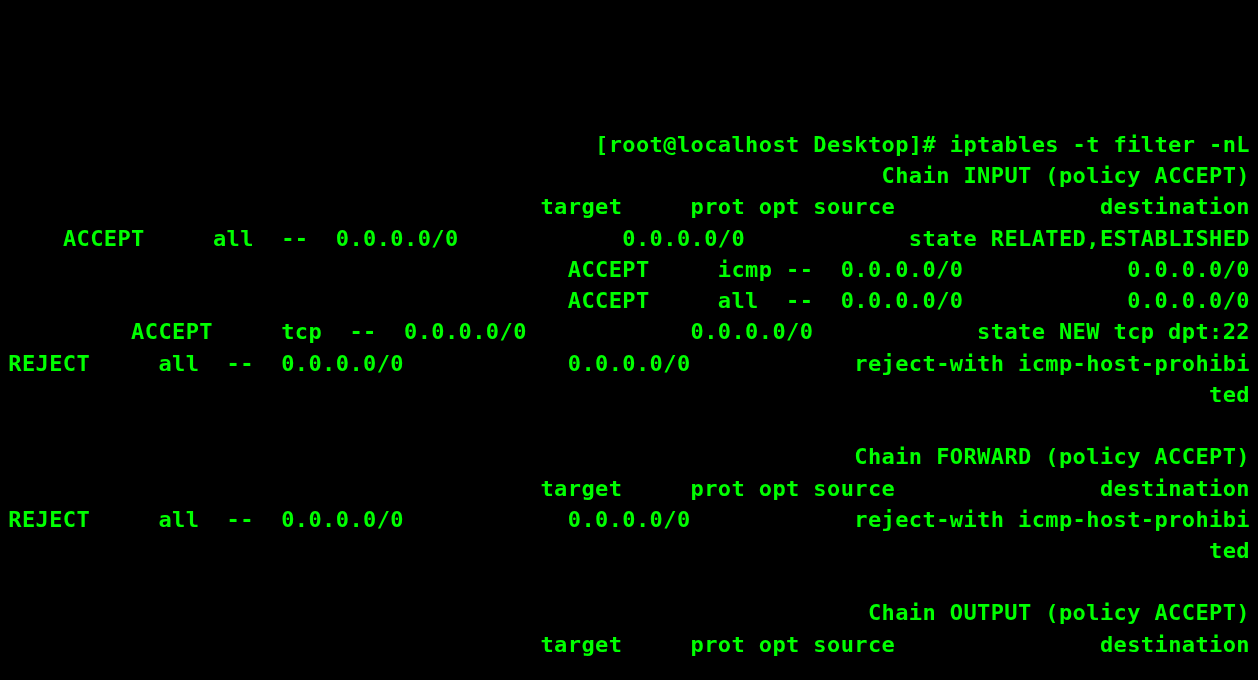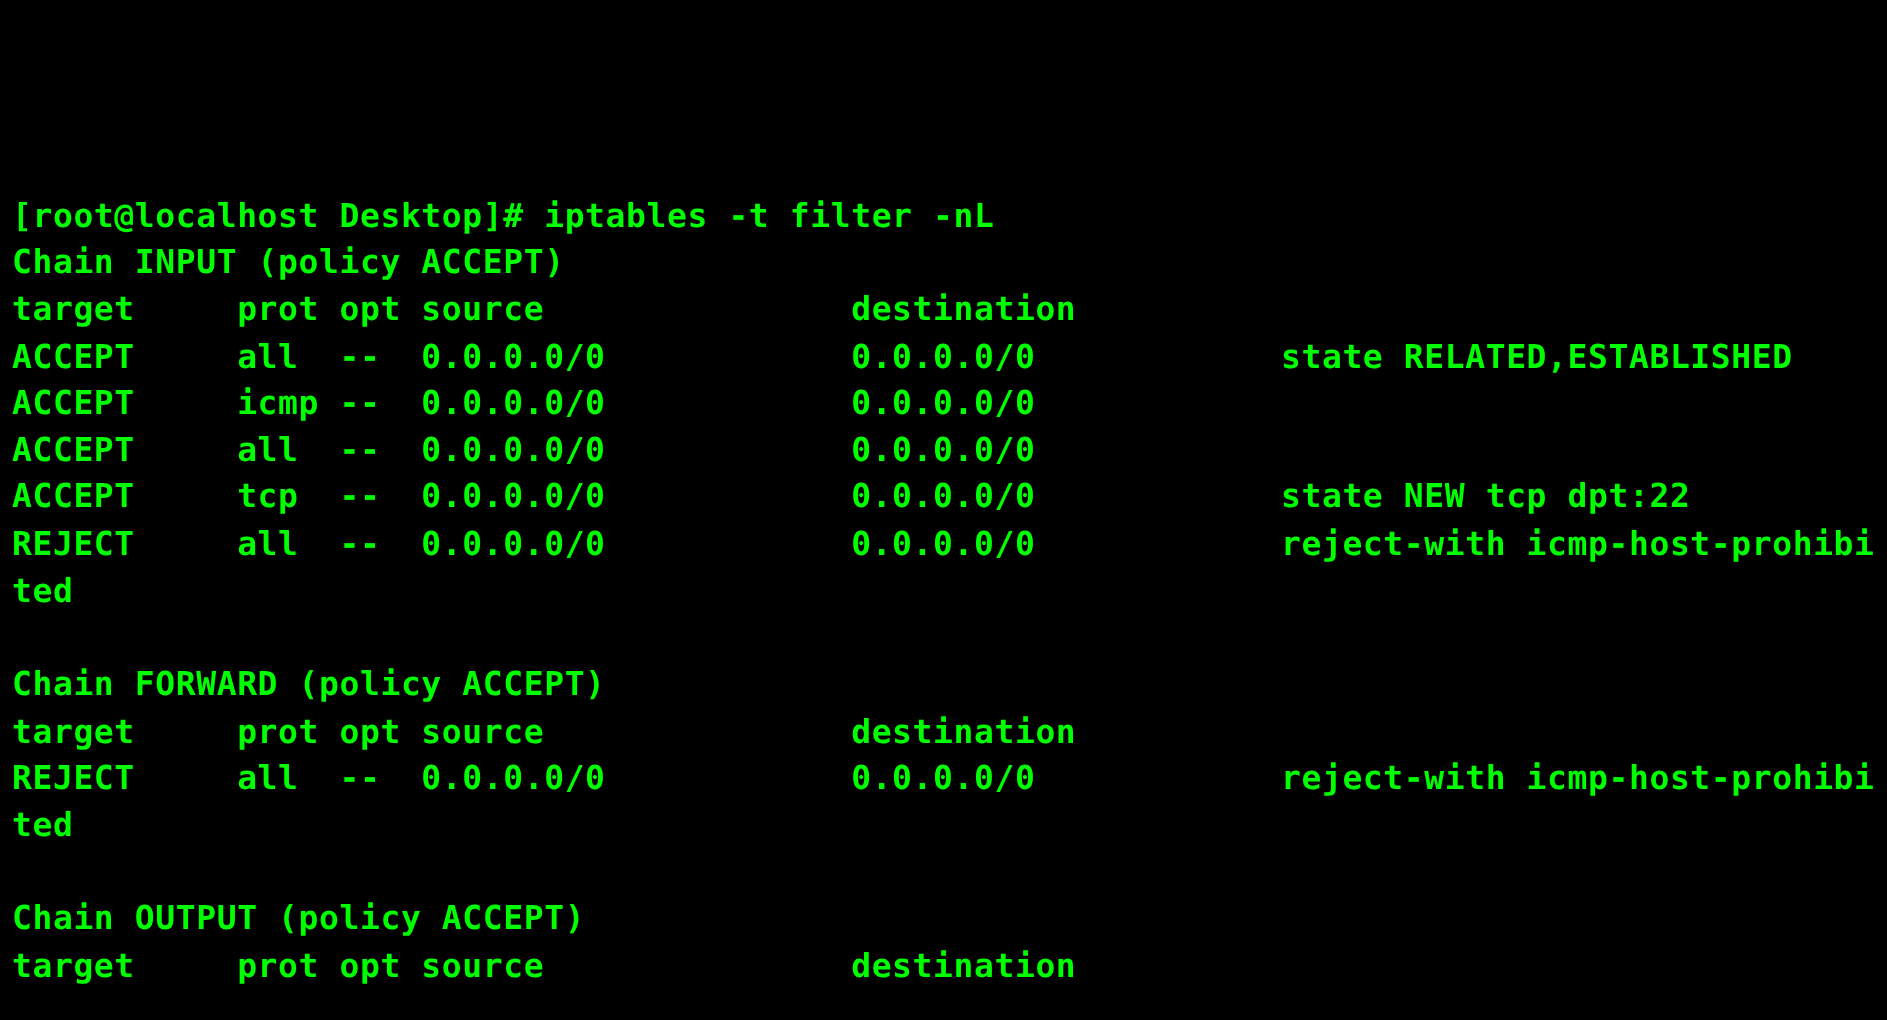--- a/index.html
+++ b/index.html
@@ -13,20 +13,21 @@
       padding: 4px 8px;
       white-space: pre;
       overflow: hidden;
       width: 1258px;
       height: 680px;
       letter-spacing: 0.4px;
     }
     .terminal {
       white-space: pre-wrap;
       word-break: break-all;
+      text-align: right;
     }
   </style>
 </head>
 <body>
 
 
 
 <div class="terminal"><span>[root@localhost Desktop]# </span><span>iptables -t filter -nL</span>
 <span>Chain INPUT (policy ACCEPT)</span>
 <span>target     prot opt source               destination</span>

